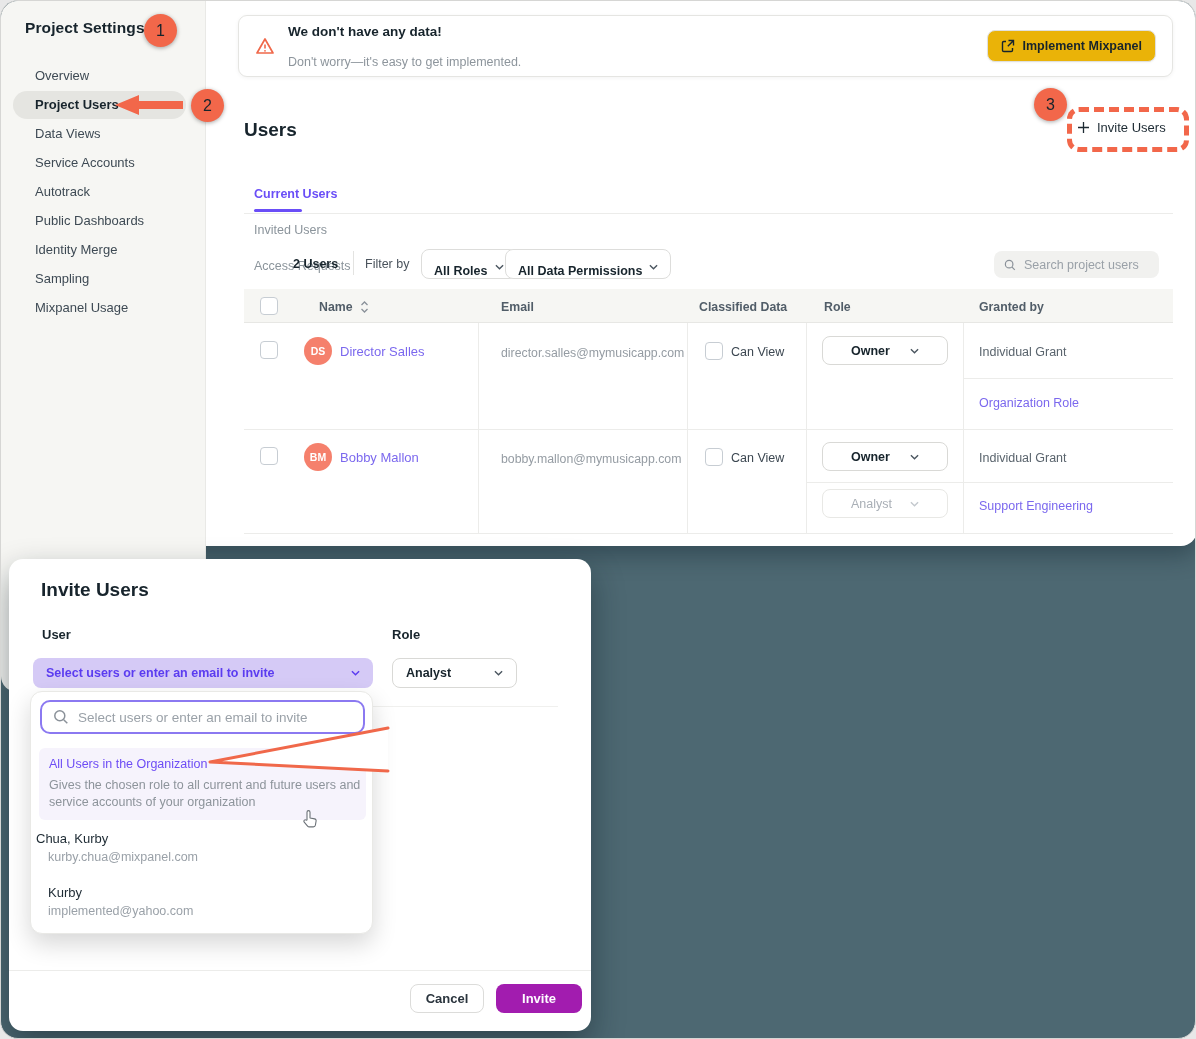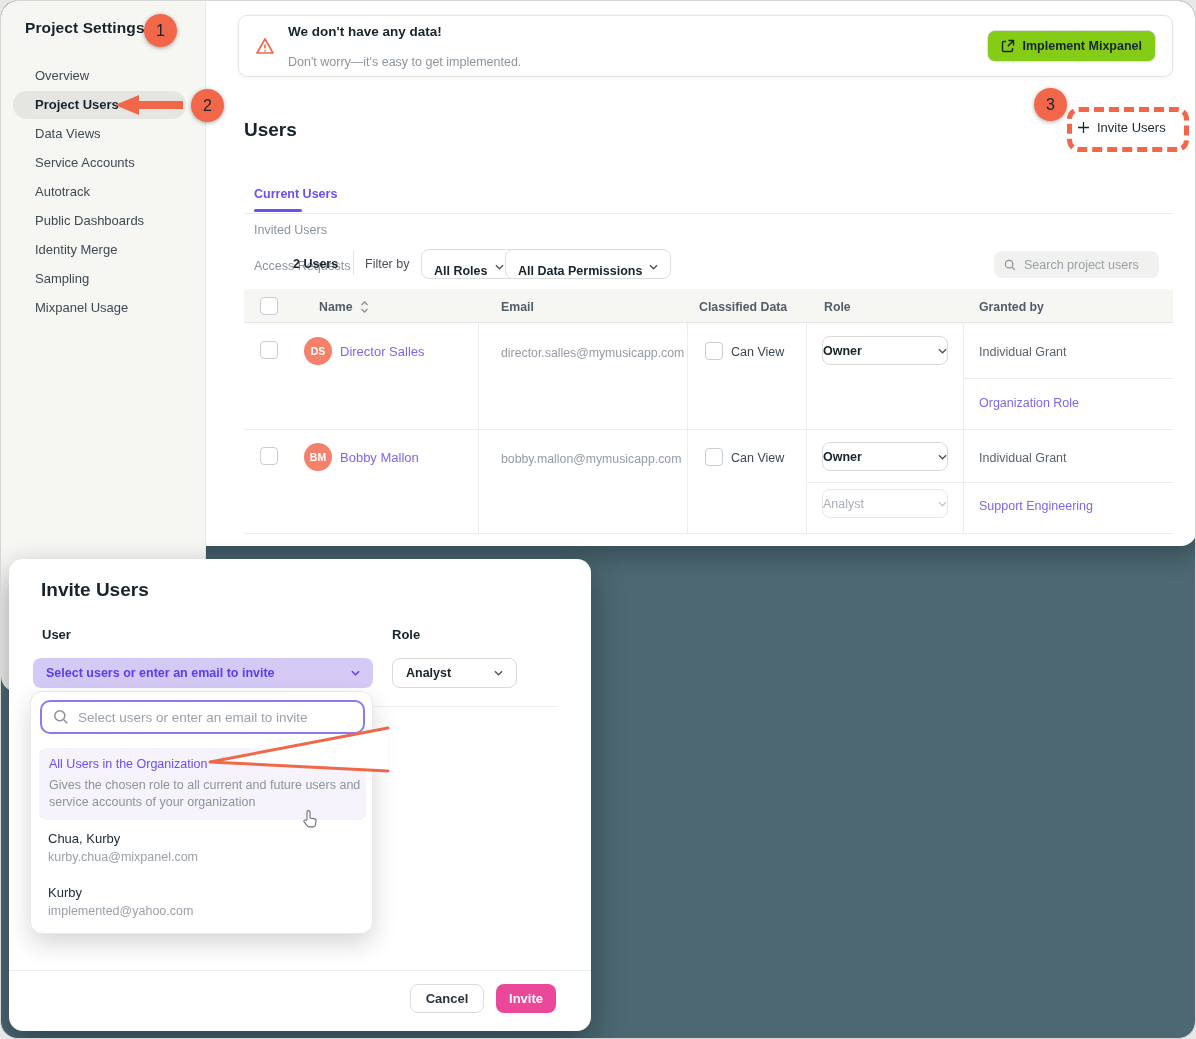--- a/index.html
+++ b/index.html
@@ -25,21 +25,21 @@
   #dashed-box { left:1066px; top:106px; width:122px; height:45px; border:5px dashed #f2674a;
                 border-radius:12px; z-index:29; }
 
   
   #banner { left:237px; top:14px; width:935px; height:62px; background:#fff; border:1px solid #e5e5e2;
             border-radius:9px; display:flex; align-items:center; padding:0 16px;
             box-shadow:0 1px 4px rgba(0,0,0,.05); }
   .banner-title { font-size:13.5px; font-weight:bold; color:#17242c; }
   .banner-sub { font-size:12.5px; color:#8d959c; margin-top:16px; }
   .btn-outline { display:flex; align-items:center; gap:8px; height:32px; padding:0 13px;
-                 border:1px solid #e0e0de; border-radius:8px; background:#84cc16; cursor:pointer;
+                 border:1px solid #e0e0de; border-radius:8px; background:#eab308; cursor:pointer;
                  font-size:12.5px; font-weight:bold; color:#17242c; box-shadow:0 1px 2px rgba(0,0,0,.04);justify-content:space-between; }
 
   .page-title { font-size:19px; font-weight:bold; color:#17242c; }
   #invite-top { left:1076px; top:119px; display:flex; align-items:center; gap:7px; cursor:pointer; z-index:31;
                 font-size:13px; color:#1d2a33; }
 
   
   #tabs { left:253px; top:186px; display:flex; gap:22px; font-size:12.5px;flex-direction:column; }
   .tab { color:#8b949b; cursor:pointer; }
   .tab.active { color:#6a4ef7; font-weight:bold; }
@@ -66,21 +66,21 @@
   .col-div { width:1px; background:#ececea; top:322px; height:211px; }
   .row-line { left:243px; width:929px; height:1px; background:#ececea; }
   .avatar { width:28px; height:28px; border-radius:50%; background:#f5806c; color:#fff; font-size:10.5px;
             font-weight:bold; display:flex; align-items:center; justify-content:center; }
   .user-link { font-size:13px; color:#7b68ee; cursor:pointer; }
   .cell-email { font-size:12.3px; color:#959ca3; }
   .cell-label { font-size:12.5px; color:#3c4751; }
   .cell-grant { font-size:12.5px; color:#5a646d; }
   .grant-link { font-size:12.5px; color:#7b68ee; cursor:pointer; }
   .role-select { width:126px; height:29px; background:#fff; border:1px solid #d9d9d6; border-radius:8px;
-                 display:flex; align-items:center; justify-content:space-between; padding:0 0;
+                 display:flex; align-items:center; justify-content:space-between; padding:0 28px;
                  font-size:12.5px; font-weight:bold; color:#17242c; cursor:pointer; }
   .role-select.disabled { border-color:#e8e8e5; color:#a9afb6; font-weight:normal; }
 
   
   #modal { left:8px; top:558px; width:582px; height:472px; background:#fff; border-radius:14px;
            box-shadow:0 14px 32px rgba(8,24,32,.42); z-index:3; }
   .field-label { font-size:13px; font-weight:bold; color:#17242c; }
   #user-select { left:24px; top:99px; width:340px; height:30px; background:#d5caf6; border-radius:8px;
                  display:flex; align-items:center; justify-content:space-between; padding:0 13px;
                  font-size:12.5px; font-weight:bold; color:#5b3cf0; cursor:pointer; }
@@ -99,21 +99,21 @@
             padding:9px 10px; cursor:pointer; }
   .dd-org-title { font-size:12.5px; color:#6d4cf5; }
   .dd-org-desc { font-size:12.5px; color:#8d949b; line-height:17px; margin-top:6px; width:314px; }
   .dd-name { font-size:13px; color:#1d2a33; cursor:pointer; }
   .dd-email { font-size:12.5px; color:#9aa1a8; }
 
   #modal-footer-line { left:0; top:411px; width:582px; height:1px; background:#ececea; }
   #cancel-btn { left:401px; top:425px; width:74px; height:29px; background:#fff; border:1px solid #dcdcda;
                 border-radius:8px; font-size:13px; font-weight:bold; color:#2a343d;
                 display:flex; align-items:center; justify-content:center; cursor:pointer; }
-  #invite-btn { left:487px; top:425px; width:60px; height:29px; background:#ec4899; border:0;
+  #invite-btn { left:487px; top:425px; width:86px; height:29px; background:#a21caf; border:0;
                 border-radius:8px; font-size:13px; font-weight:bold; color:#fdfcff;
                 display:flex; align-items:center; justify-content:center; cursor:pointer; }
 
   
   #callout { left:380px; top:712px; width:226px; height:107px; background:#fff; border:3px solid #f0684a;
              border-radius:18px; z-index:6; display:flex; align-items:center; justify-content:center;
              box-shadow:0 3px 9px rgba(0,0,0,.18); }
   #callout-text { width:202px; text-align:center; font-size:22px; line-height:29px; color:#0d0d0d; }
   #callout-tail { left:203px; top:722px; z-index:7; }
   #cursor-icon { left:299px; top:807px; z-index:8; }
@@ -300,21 +300,21 @@
         <svg width="16" height="16" viewBox="0 0 16 16">
             <circle cx="6.8" cy="6.8" r="5" fill="none" stroke="#8a9199" stroke-width="1.5"></circle>
             <line x1="10.7" y1="10.7" x2="14.3" y2="14.3" stroke="#8a9199" stroke-width="1.5"></line>
           </svg>
         <input type="text" placeholder="Select users or enter an email to invite" style="">
       </div>
       <div id="dd-org" class="abs">
         <div class="dd-org-title">All Users in the Organization</div>
         <div class="dd-org-desc">Gives the chosen role to all current and future users and service accounts of your organization</div>
       </div>
-      <div class="abs dd-name" style="left:17px;top:139px">Chua, Kurby</div>
+      <div class="abs dd-name" style="left:5px;top:139px">Chua, Kurby</div>
       <div class="abs dd-email" style="left:17px;top:158px">kurby.chua@mixpanel.com</div>
       <div class="abs dd-name" style="left:17px;top:193px">Kurby</div>
       <div class="abs dd-email" style="left:17px;top:212px">implemented@yahoo.com</div>
     </div>
 
     <div id="modal-footer-line" class="abs"></div>
     <div id="cancel-btn" class="abs">Cancel</div>
     <div id="invite-btn" class="abs">Invite</div>
   </div>
 

